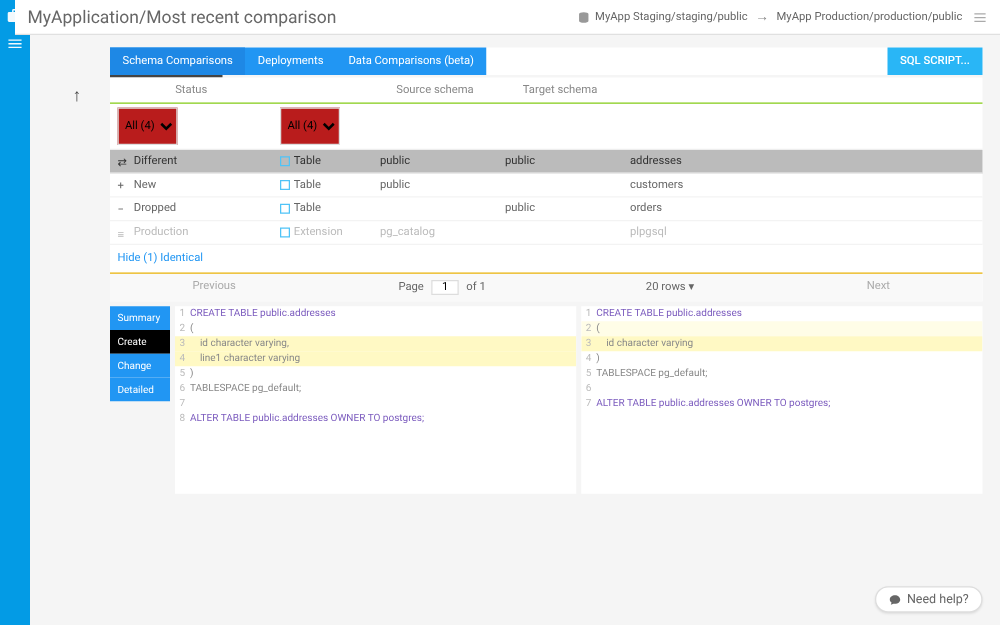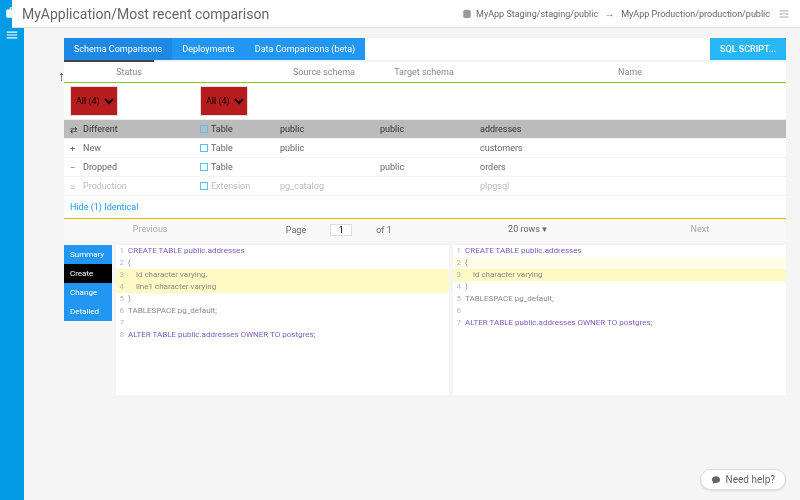--- a/index.html
+++ b/index.html
@@ -8,21 +8,21 @@
 .sidebar .sidebar-icon{width:14px;height:14px;fill:#fff;opacity:.95}
 .header{position:absolute;left:12px;top:0;right:0;height:28px;background:#fff;display:flex;align-items:center;padding:0 10px;border-bottom:1px solid #e0e0e0}
 .header .title{font-size:14px;color:#666;font-weight:400}
 .header .spacer{flex:1}
 .header .crumb{font-size:9px;color:#666;display:flex;align-items:center;gap:4px}
 .header .db-icon{width:10px;height:10px;fill:#999}
 .header .arrow{font-size:11px;color:#888;margin:0 2px}
 .header .list-icon{width:12px;height:12px;fill:#aaa;margin-left:4px}
 .content{position:absolute;left:24px;top:28px;right:0;bottom:0;padding:10px 14px}
 .backarrow{position:absolute;left:34px;top:40px;font-size:14px;color:#444;cursor:pointer}
-.inner{margin-left:26px}
+.inner{margin-left:50px}
 .tabsrow{display:flex;align-items:center;background:#fff}
 .tabs{display:flex;background:#2196F3}
 .tab{padding:6px 10px;font-size:9px;color:#fff;cursor:pointer;white-space:nowrap}
 .tab.active{background:#1E88E5}
 .tabs-underline{height:2px;background:#444;width:90px;margin-left:0}
 .sqlbtn{margin-left:auto;background:#29B6F6;color:#fff;font-size:9px;padding:6px 10px;cursor:pointer;font-weight:500}
 .tablewrap{background:#fff;margin-top:0}
 .thead{display:flex;border-bottom:1px solid #84cc16;font-size:9px;color:#888}
 .th{padding:5px 6px;text-align:center}
 .th1{width:130px}.th2{width:80px}.th3{width:100px}.th4{width:100px}.th5{flex:1}
@@ -33,21 +33,21 @@
 .trow.sel{background:#bbb;color:#333}
 .trow.faded{color:#bbb}
 .c1{width:130px;display:flex;align-items:center;gap:4px}
 .c2{width:80px;display:flex;align-items:center;gap:3px}
 .c3{width:100px}.c4{width:100px}.c5{flex:1}
 .sicn{width:9px;height:9px;display:inline-block}
 .type-icon{width:8px;height:8px;border:1px solid #4FC3F7;display:inline-block}
 .hidebar{padding:6px;font-size:9px;color:#2196F3;cursor:pointer;background:#fff}
 .pager{display:flex;background:#f9f9f9;font-size:9px;color:#aaa;border-top:1px solid #eab308}
 .pgbtn{flex:1;text-align:center;padding:5px;cursor:pointer}
-.pgmid{flex:1.2;text-align:center;padding:5px;display:flex;justify-content:center;gap:24px;align-items:center;color:#666}
+.pgmid{flex:1.2;text-align:center;padding:5px;display:flex;justify-content:center;gap:6px;align-items:center;color:#666}
 .pgmid input{width:22px;font-size:9px;text-align:center;border:1px solid #ddd}
 .pgrows{flex:1;text-align:center;padding:5px;color:#666}
 .diffarea{display:flex;margin-top:4px;gap:4px}
 .difftabs{display:flex;flex-direction:column;width:48px}
 .difftab{background:#2196F3;color:#fff;font-size:8px;padding:5px 6px;cursor:pointer}
 .difftab.active{background:#000000}
 .codepane{flex:1;background:#fff;font-family:Menlo,Consolas,monospace;font-size:8px;line-height:12px;min-height:150px;overflow:hidden}
 .codeline{display:flex}
 .ln{width:12px;text-align:right;color:#bbb;padding-right:4px;user-select:none;flex-shrink:0}
 .ct{flex:1;white-space:pre;color:#888}
@@ -97,21 +97,20 @@
       <span class="sqlbtn">SQL SCRIPT...</span>
     </div>
     <div class="tabs-underline"></div>
 
     <div class="tablewrap">
       <div class="thead">
         <div class="th th1">Status</div>
         <div class="th th2"></div>
         <div class="th th3">Source schema</div>
         <div class="th th4">Target schema</div>
-        <div class="th th5">Name</div>
       </div>
       <div class="filterrow">
         <div class="fcell th1"><select><option>All (4)</option></select></div>
         <div class="fcell th2"><select><option>All (4)</option></select></div>
         <div class="fcell th3"></div>
           <div class="fcell th4"></div>
           <div class="fcell th5"></div>
       </div>
       <div id="tbody">
           <div class="trow sel">

